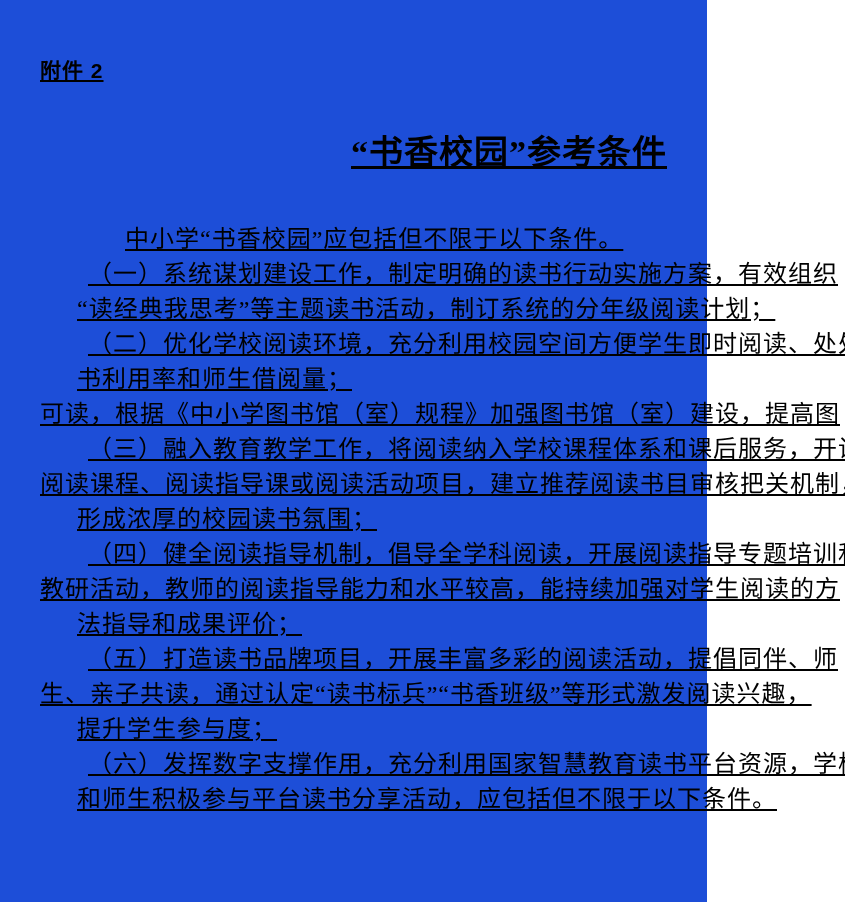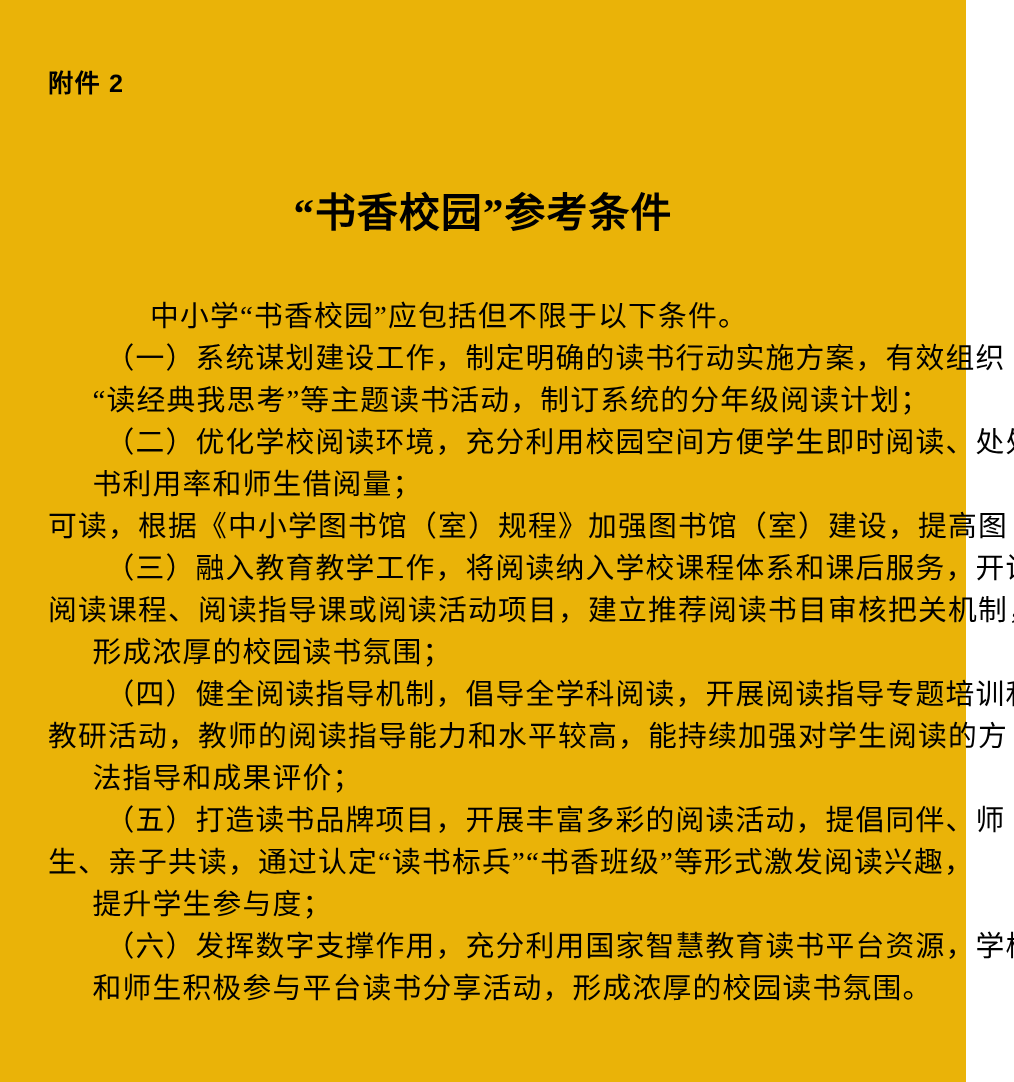--- a/index.html
+++ b/index.html
@@ -5,39 +5,40 @@
   * { margin: 0; padding: 0; box-sizing: border-box; }
   html, body { background: #ffffff; }
   body {
     width: 845px;
     height: 902px;
     overflow: hidden;
     font-family: "Liberation Serif", "DejaVu Serif", serif;
     color: #000000;
   }
   .page {
-    width: 805px;
+    width: 707px;
     height: 902px;
-    background: #eab308;
+    background: #1d4ed8;
     padding: 58px 40px 0 40px;
+    text-decoration: underline;
   }
   .attachment-label {
     font-family: "Liberation Sans", "DejaVu Sans", sans-serif;
     font-weight: bold;
     font-size: 21px;
     line-height: 26px;
     letter-spacing: 1px;
     text-align: left;
   }
   .doc-title {
-    margin-top: 71px;
+    margin-top: 45px;
     font-size: 34px;
     line-height: 48px;
     font-weight: bold;
-    text-align: center;
+    text-align: right;
     letter-spacing: 1px;
     font-family: "Liberation Serif", "DejaVu Serif", serif;
   }
   .doc-body {
     margin-top: 45px;
     width: 765px;
   }
   .para { }
   .line {
     font-size: 24px;
@@ -82,16 +83,16 @@
         <div class="line">教研活动，教师的阅读指导能力和水平较高，能持续加强对学生阅读的方</div>
         <div class="line last">法指导和成果评价；</div>
       </div>
       <div class="para">
         <div class="line first">（五）打造读书品牌项目，开展丰富多彩的阅读活动，提倡同伴、师</div>
         <div class="line">生、亲子共读，通过认定“读书标兵”“书香班级”等形式激发阅读兴趣，</div>
         <div class="line last">提升学生参与度；</div>
       </div>
       <div class="para">
         <div class="line first">（六）发挥数字支撑作用，充分利用国家智慧教育读书平台资源，学校</div>
-        <div class="line last">和师生积极参与平台读书分享活动，形成浓厚的校园读书氛围。</div>
+        <div class="line last">和师生积极参与平台读书分享活动，应包括但不限于以下条件。</div>
       </div>
     </div>
 </div>
 
 </body></html>

